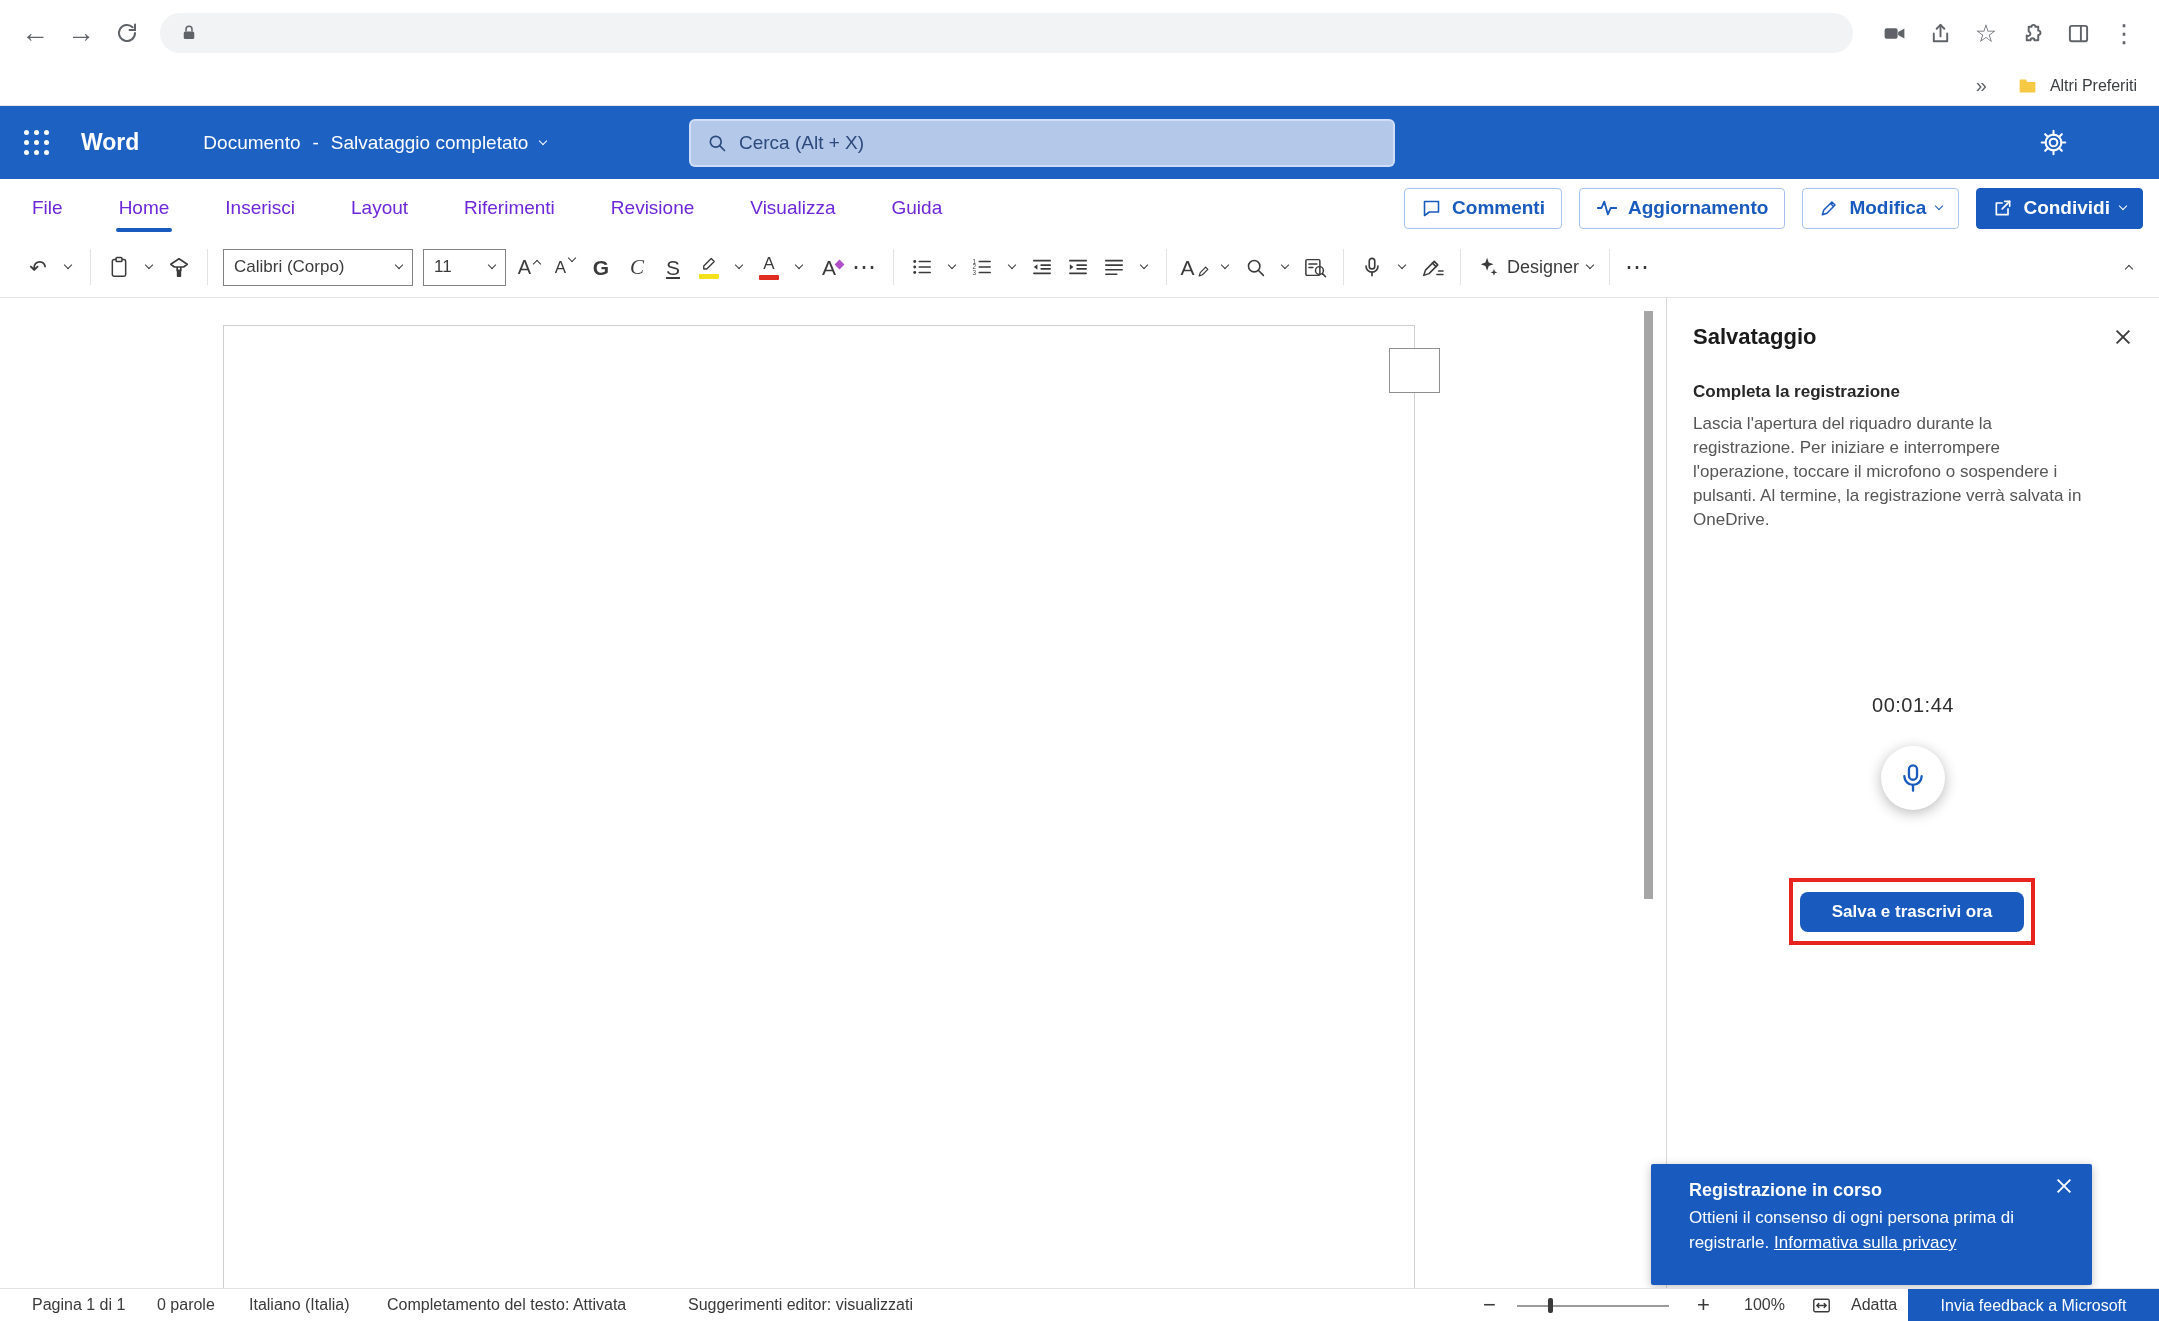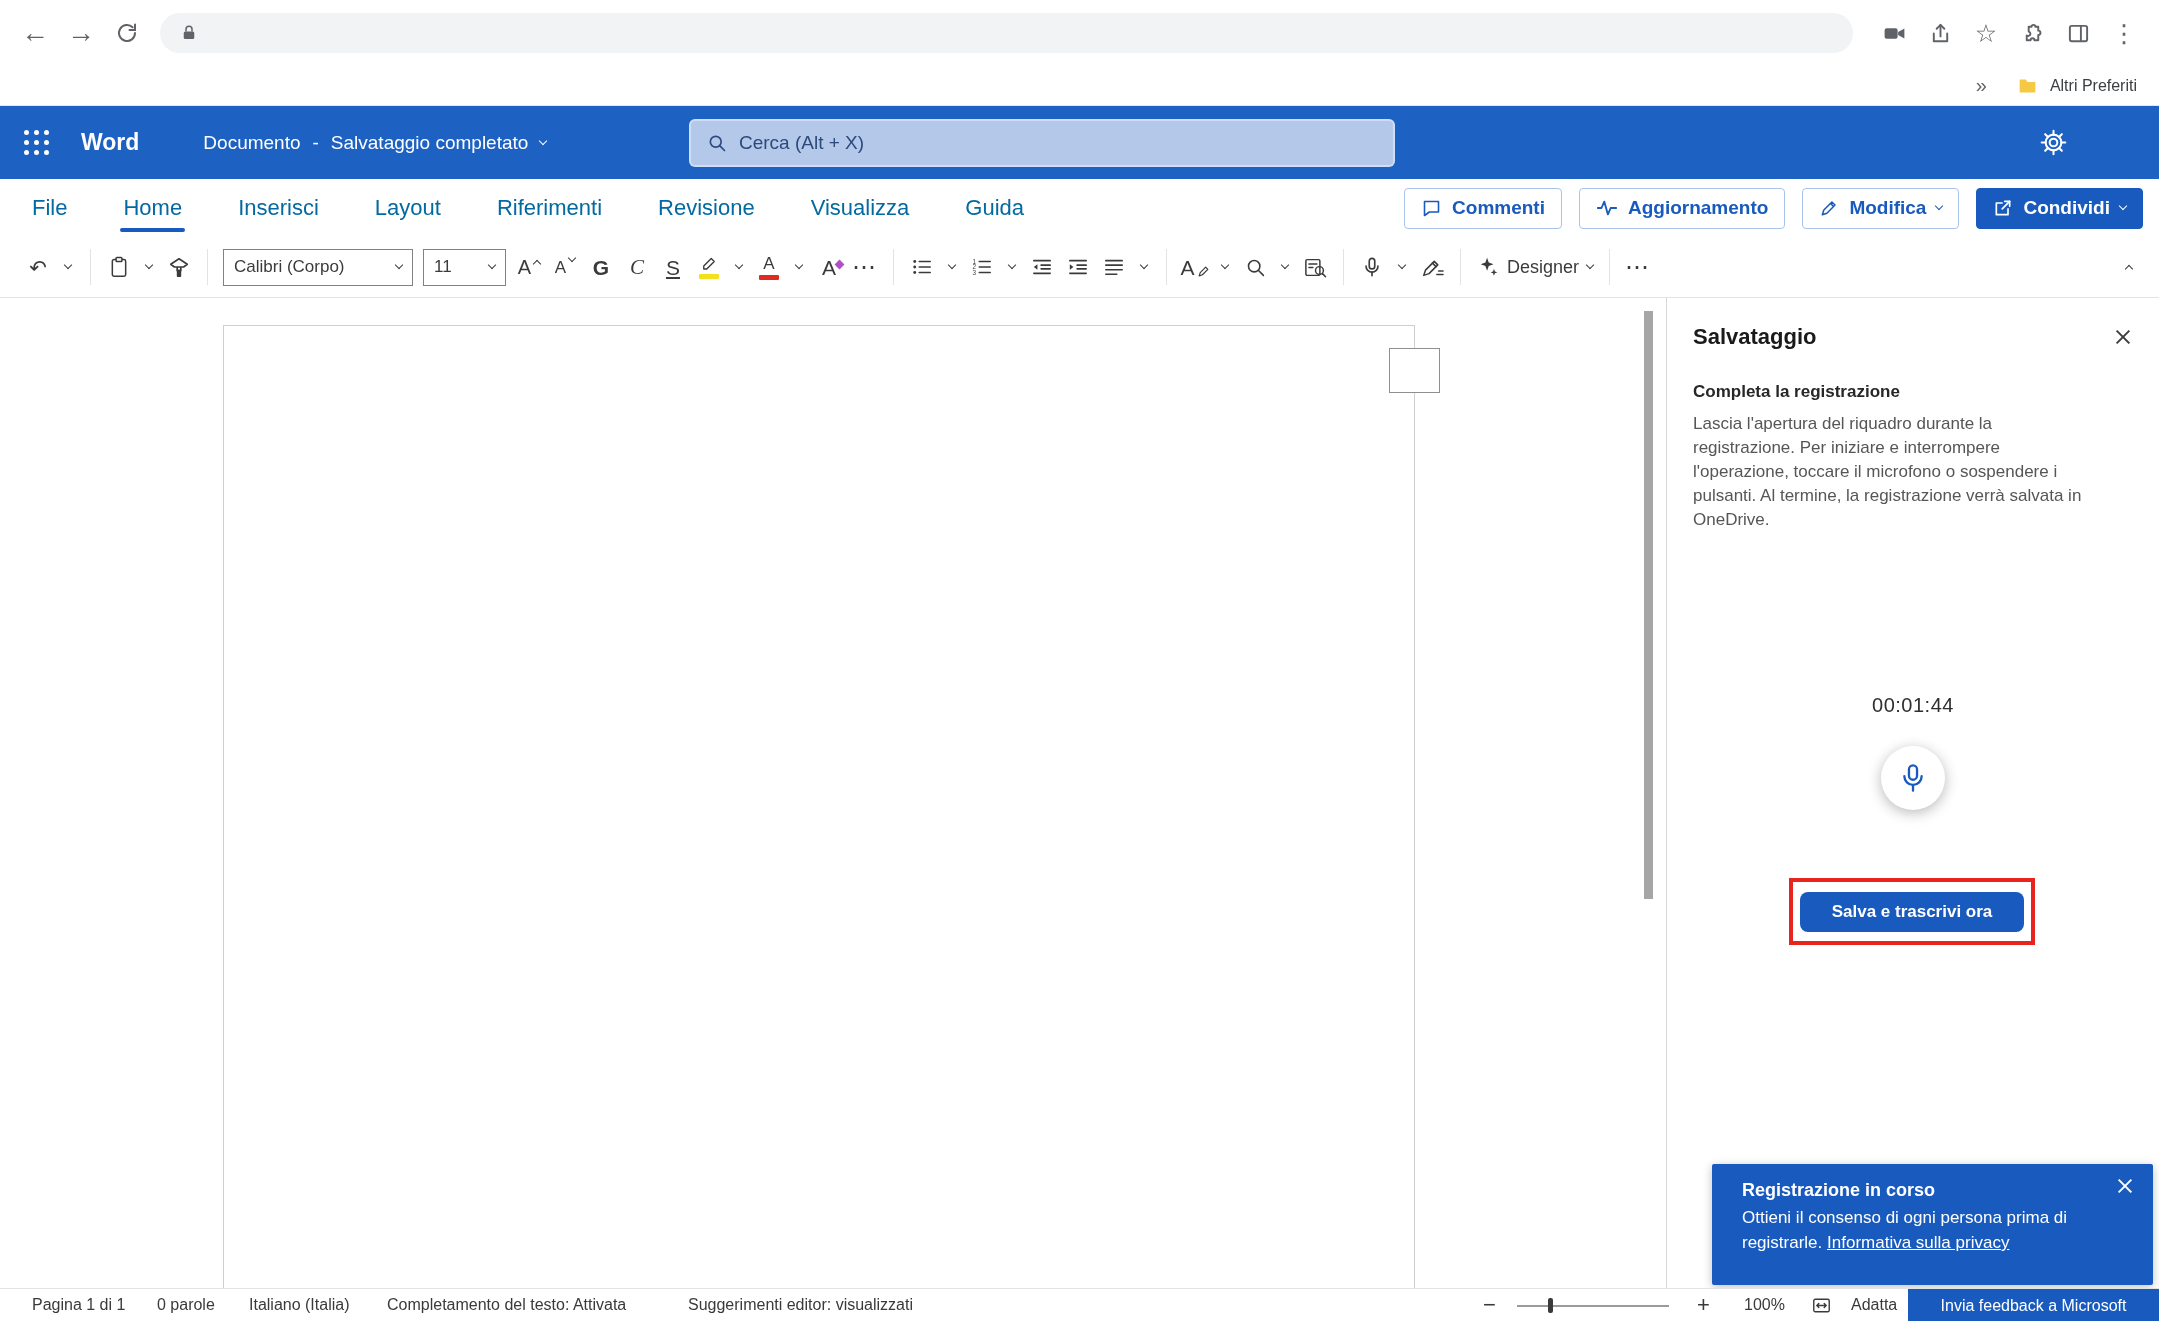--- a/index.html
+++ b/index.html
@@ -21,21 +21,21 @@
   .waffle i{width:5px;height:5px;background:#fff;border-radius:50%}
   .app-name{font-size:23px;font-weight:700;margin-left:32px}
   .doc-title{display:flex;align-items:center;gap:12px;margin-left:64px;font-size:19px;cursor:pointer}
   .hdr-search{position:absolute;left:691px;top:15px;width:702px;height:44px;background:#b4c8e9;border-radius:4px;display:flex;align-items:center;padding-left:16px;gap:12px;box-shadow:0 0 0 2px #cfdef6}
   .hdr-search input{flex:1;background:transparent;border:none;outline:none;font-size:19px;color:#24416b;font-family:"Liberation Sans",sans-serif}
   .hdr-search input::placeholder{color:#2c4a7c;opacity:1}
   .gear{margin-left:auto;margin-right:92px;cursor:pointer;display:flex}
 
   
   .ribbon-tabs{position:absolute;left:0;top:179px;width:100%;height:58px;background:#fff;display:flex;align-items:center;padding-left:32px}
-  .tab{font-size:22px;color:#0369a1;margin-right:56px;position:relative;height:100%;display:flex;align-items:center;cursor:pointer;white-space:nowrap}
+  .tab{font-size:19px;color:#6d28d9;margin-right:56px;position:relative;height:100%;display:flex;align-items:center;cursor:pointer;white-space:nowrap}
   .tab.active{font-weight:400}
   .tab.active::after{content:"";position:absolute;left:-3px;right:-3px;bottom:5px;height:4px;border-radius:2px;background:#185abd}
   .tab-actions{margin-left:auto;display:flex;align-items:center;gap:17px;margin-right:16px}
   .btn{height:41px;border-radius:4px;display:flex;align-items:center;gap:10px;padding:0 16px;font-size:19px;font-weight:600;cursor:pointer;white-space:nowrap}
   .btn-outline{background:#fff;border:1px solid #a9c4ec;color:#185abd}
   .btn-primary{background:#185abd;color:#fff;border:1px solid #185abd}
 
   
   .toolbar{position:absolute;left:0;top:237px;width:100%;height:61px;background:#fff;border-bottom:1px solid #e3e3e3;display:flex;align-items:center;padding-left:20px;color:#3b3b3b}
   .ti{min-width:32px;height:42px;display:flex;align-items:center;justify-content:center;margin:0 2px;cursor:pointer;position:relative}
@@ -74,21 +74,21 @@
   .xmark::before{transform:rotate(45deg)}
   .xmark::after{transform:rotate(-45deg)}
   .sec-title{margin-top:32px;font-size:17px;font-weight:700;color:#272727}
   .desc{margin-top:10px;font-size:17px;line-height:24px;color:#565656;max-width:404px}
   .timer{position:absolute;left:0;top:396px;width:100%;text-align:center;font-size:20px;color:#2f2f2f;letter-spacing:.5px}
   .mic-circle{position:absolute;left:50%;top:448px;transform:translateX(-50%);width:64px;height:64px;border-radius:50%;background:#fff;box-shadow:0 3px 14px rgba(0,0,0,.28);display:flex;align-items:center;justify-content:center;cursor:pointer}
   .annot{position:absolute;left:122px;top:580px;width:246px;height:67px;border:4px solid #e8241f;display:flex;align-items:center;justify-content:center}
   .save-btn{width:224px;height:40px;background:#185abd;color:#fff;border-radius:8px;font-size:17px;font-weight:600;display:flex;align-items:center;justify-content:center;cursor:pointer}
 
   
-  .toast{position:absolute;left:1712px;top:1164px;width:441px;height:121px;background:#185abd;color:#fff;border-radius:2px;padding:16px 22px 0 30px;box-shadow:0 2px 10px rgba(0,0,0,.25)}
+  .toast{position:absolute;left:1651px;top:1164px;width:441px;height:121px;background:#185abd;color:#fff;border-radius:2px;padding:16px 22px 0 38px;box-shadow:0 2px 10px rgba(0,0,0,.25)}
   .toast-title{font-size:18px;font-weight:700}
   .toast-x{position:absolute;right:18px;top:12px;color:#fff}
   .toast-body{margin-top:4px;font-size:17px;line-height:25px;max-width:368px}
   .toast-body a{color:#fff;text-decoration:underline;cursor:pointer}
 
   
   .statusbar{position:absolute;left:0;bottom:0;width:100%;height:33px;background:#fff;border-top:1px solid #e3e3e3;font-size:16px;color:#3a3a3a}
   .sb{position:absolute;top:0;height:32px;display:flex;align-items:center;white-space:nowrap;cursor:default}
   .sb.click{cursor:pointer}
   .zoom-sym{font-size:22px;color:#3a3a3a;cursor:pointer}

